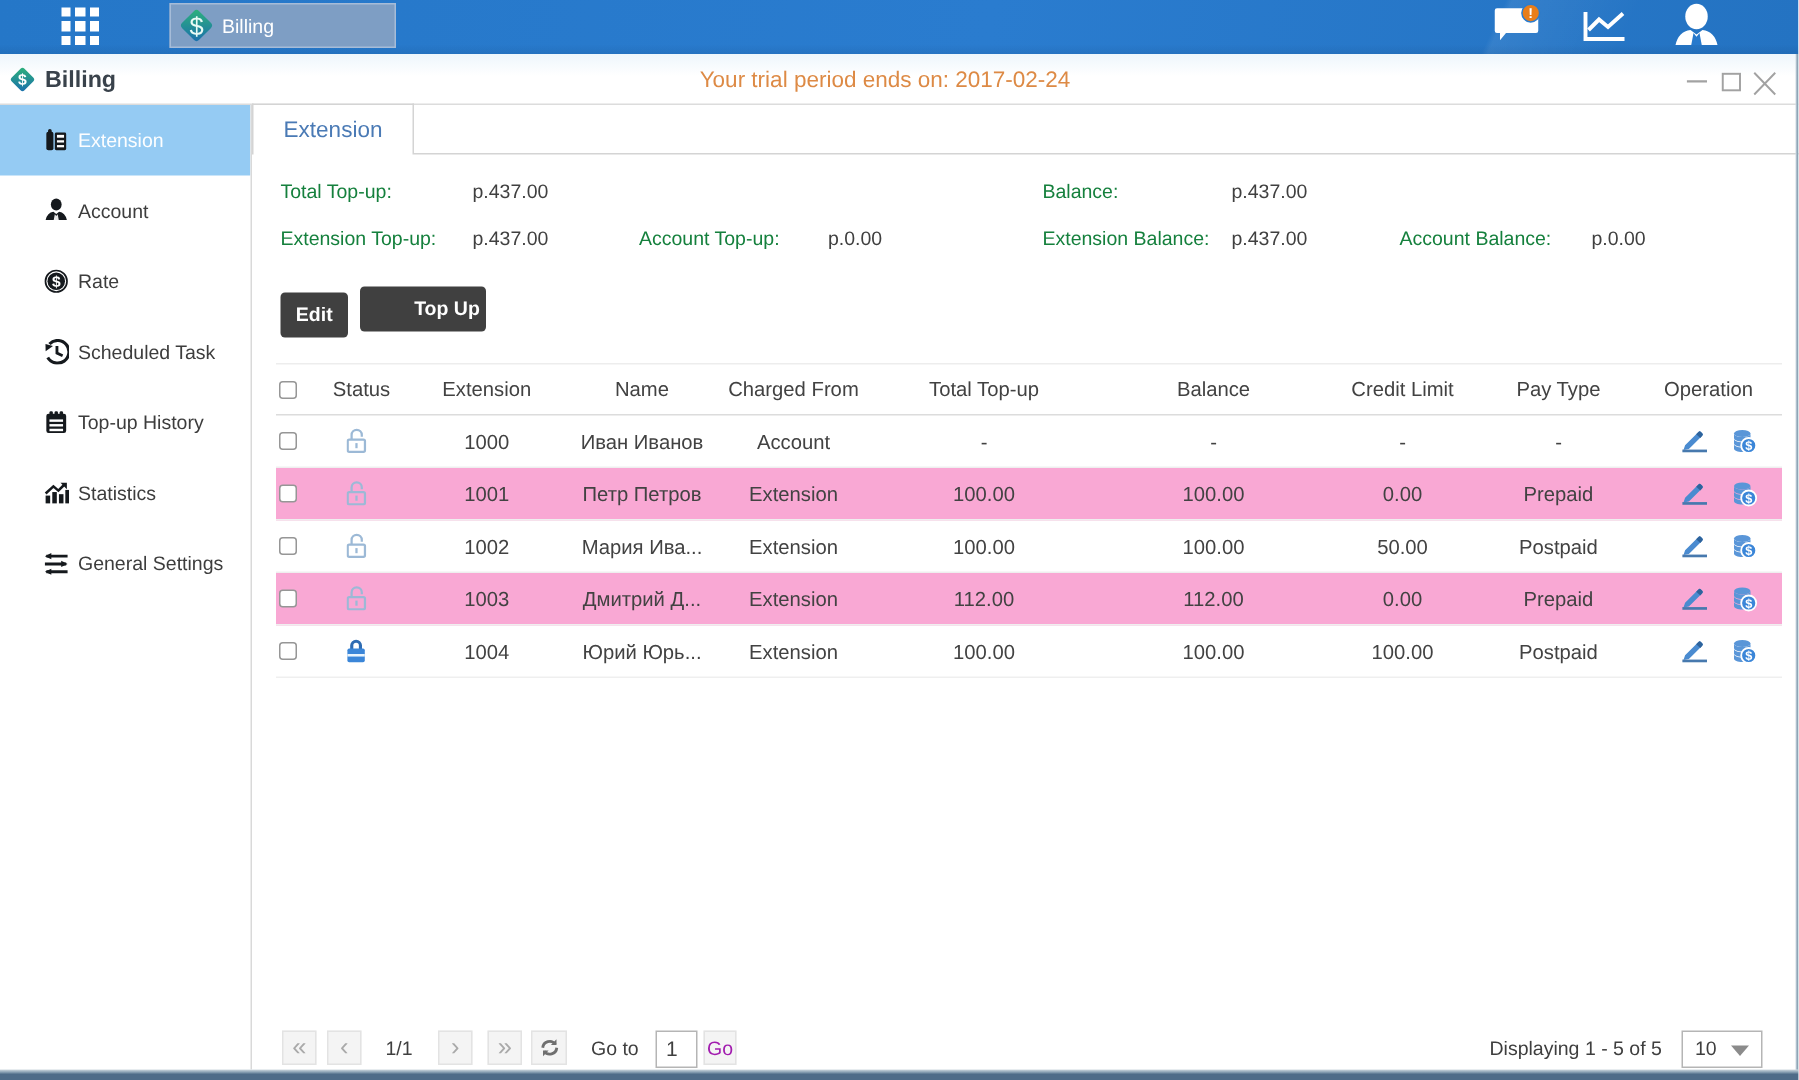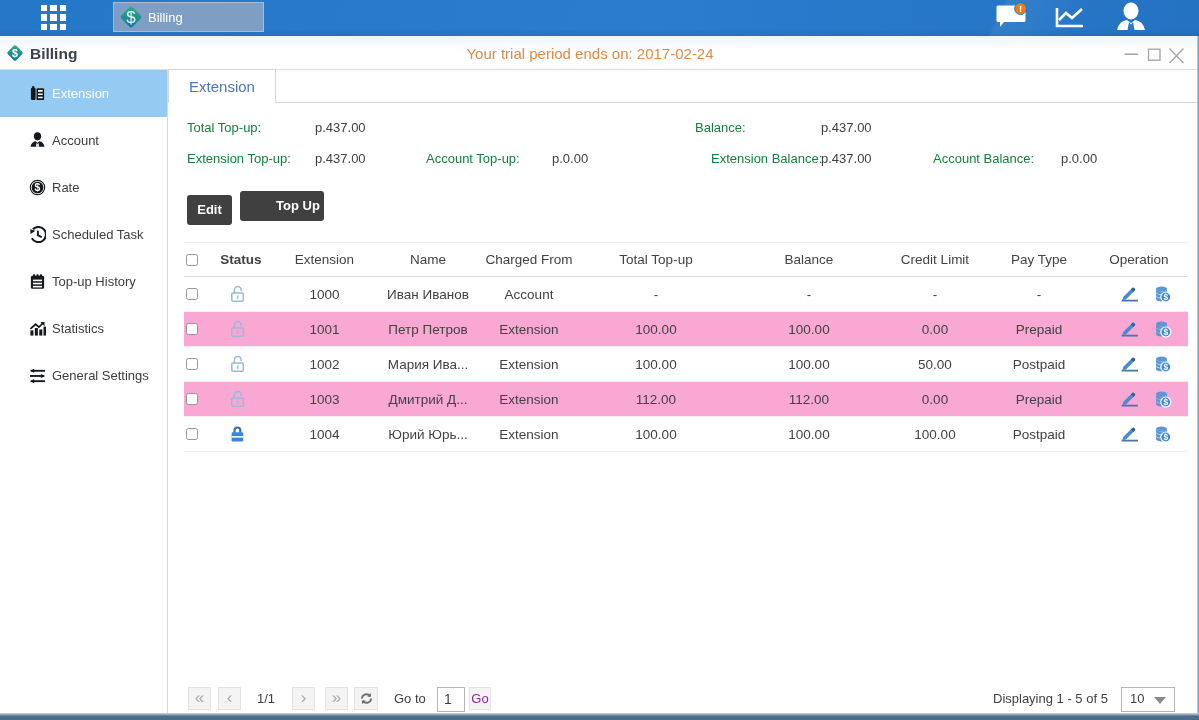--- a/index.html
+++ b/index.html
@@ -50,21 +50,21 @@
 
 
 .grid { position:absolute; left:16px; top:172px; width:1004px; }
 .ghead { position:relative; height:35px; border-top:1px solid #ededed; border-bottom:1px solid #dcdcdc; color:#424242; font-size:13.5px; }
 .ghead .c, .grow .c { position:absolute; top:0; height:100%; display:flex; align-items:center; justify-content:center; white-space:nowrap; }
 .grow { position:relative; height:35px; border-bottom:1px solid #efefef; color:#424242; font-size:13.5px; }
 .grow.alt { background:#f9a8d4; }
 .cb { width:12px; height:12px; border:1px solid #969696; border-radius:2.5px; background:#fff; }
 .c0 { left:0; width:16px; }
 .lk,.lkc { transform:translate(-2px,-1px); }
-.c1 { left:17px; width:80px;font-weight:bold; }
+.c1 { left:17px; width:80px; }
 .c2 { left:97px; width:87px; }
 .c3 { left:184px; width:120px; }
 .c4 { left:285px; width:120px; }
 .c5 { left:392px; width:160px; }
 .c6 { left:545px; width:160px; }
 .c7 { left:671px; width:160px; }
 .c8 { left:775px; width:160px; }
 .c9 { left:875px; width:160px; }
 .ops { left:920px; width:84px; }
 .ops svg { margin:0 8px; }
@@ -265,21 +265,21 @@
       </div>
     <div class="stats">
       <div class="cell" style="left:19px; top:17px;"><b>Total Top-up:</b></div>
       <div class="cell" style="left:147px; top:17px;">p.437.00</div>
       <div class="cell" style="left:527px; top:17px;"><b>Balance:</b></div>
       <div class="cell" style="left:653px; top:17px;">p.437.00</div>
       <div class="cell" style="left:19px; top:48px;"><b>Extension Top-up:</b></div>
       <div class="cell" style="left:147px; top:48px;">p.437.00</div>
       <div class="cell" style="left:258px; top:48px;text-align:center;"><b>Account Top-up:</b></div>
       <div class="cell" style="left:384px; top:48px;">p.0.00</div>
-      <div class="cell" style="left:527px; top:48px;margin-left:16px;"><b>Extension Balance:</b></div>
+      <div class="cell" style="left:527px; top:48px;"><b>Extension Balance:</b></div>
       <div class="cell" style="left:653px; top:48px;">p.437.00</div>
       <div class="cell" style="left:765px; top:48px;"><b>Account Balance:</b></div>
       <div class="cell" style="left:893px; top:48px;">p.0.00</div>
     </div>
     <div class="btn" style="left:19px; top:125px; width:45px;">Edit</div>
     <div class="btn" style="left:72px; top:121px; width:84px;padding-left:32px;">Top Up</div>
 
     <div class="grid" id="grid">
       <div class="ghead">
         <span class="c c0">

